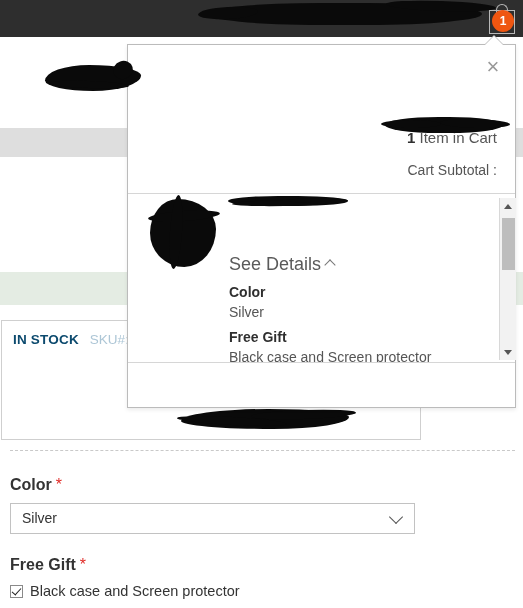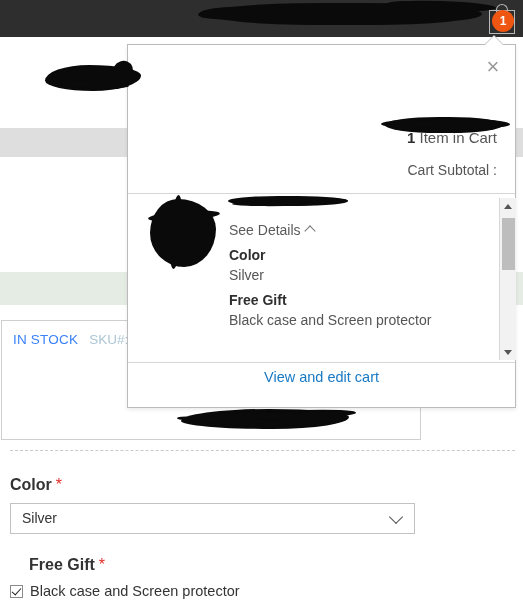--- a/index.html
+++ b/index.html
@@ -246,23 +246,24 @@
     box-sizing: border-box;
     overflow: hidden;
   }
   .item-details {
     position: absolute;
     left: 101px; top: 28px;
     width: 240px;
   }
   .see-details {
     color: #5a5a5a;
-    font-size: 14px;
+    font-size: 18px;
     cursor: pointer;
     display: inline-block;
+    margin-top: 32px;
   }
   .chev-up {
     display: inline-block;
     width: 7px; height: 7px;
     border-left: 1.4px solid #777;
     border-top: 1.4px solid #777;
     transform: rotate(45deg);
     margin-left: 5px;
     margin-bottom: 1px;
     vertical-align: middle;
@@ -329,22 +330,22 @@
     border: 1px solid #cfcfcf;
     box-sizing: border-box;
     background: #ffffff;
   }
   .stock-line {
     position: absolute;
     left: 11px; top: 11px;
     font-size: 13.5px;
   }
   .in-stock {
-    font-weight: normal;
-    color: #3b82f6;
+    font-weight: bold;
+    color: #0c4a6e;
     letter-spacing: 0.2px;
   }
   .sku {
     color: #adc6d6;
     margin-left: 11px;
   }
 
   .dashed-rule {
     position: absolute;
     left: 10px; top: 450px;
@@ -358,21 +359,21 @@
     font-size: 16px;
     font-weight: bold;
     color: #333333;
   }
   .req {
     color: #e02b27;
     font-weight: normal;
     margin-left: 4px;
   }
   .label-color { left: 10px; top: 476px; }
-  .label-gift  { left: 10px; top: 556px; margin-left: 19px; }
+  .label-gift  { left: 10px; top: 556px; }
 
   .select-box {
     position: absolute;
     left: 10px; top: 503px;
     width: 405px; height: 31px;
     border: 1px solid #c2c2c2;
     box-sizing: border-box;
     background: #ffffff;
     font-family: "Liberation Sans", sans-serif;
     font-size: 14px;
@@ -469,21 +470,20 @@
       <div class="see-details">
         <span>See Details</span><span class="chev-up"></span>
       </div>
       <div class="opt-name">Color</div>
       <div class="opt-value">Silver</div>
       <div class="opt-name">Free Gift</div>
       <div class="opt-value">Black case and Screen protector</div>
     </div>
   </div>
 
-  <div class="view-cart-link">View and edit cart</div>
 </div>
 
 <div class="minicart-arrow-border"></div>
 <div class="minicart-arrow"></div>
 
 <div class="scrollbar">
   <div class="sb-arrow sb-arrow-up">
       <i></i>
     </div>
   <div class="sb-thumb"></div>

